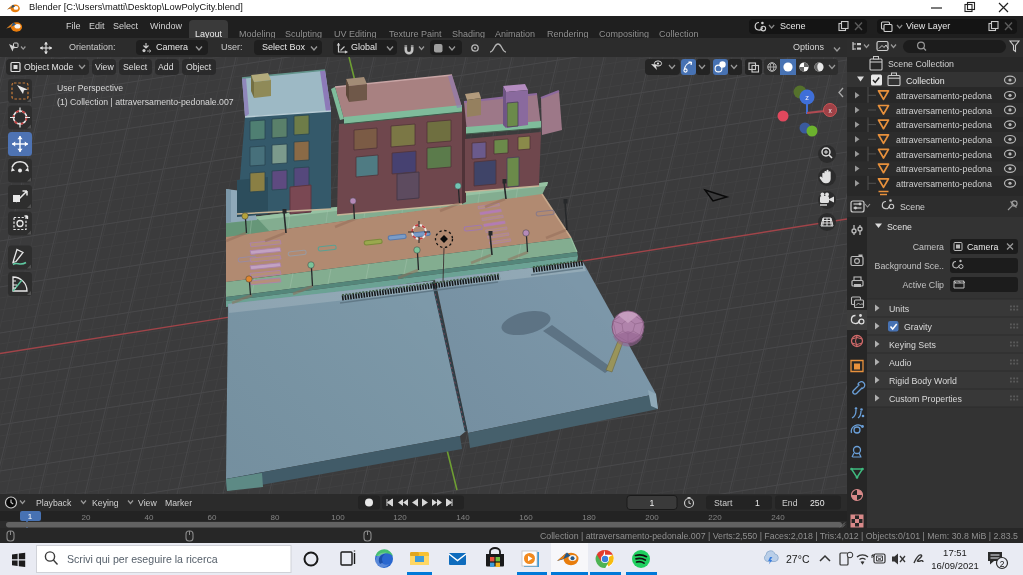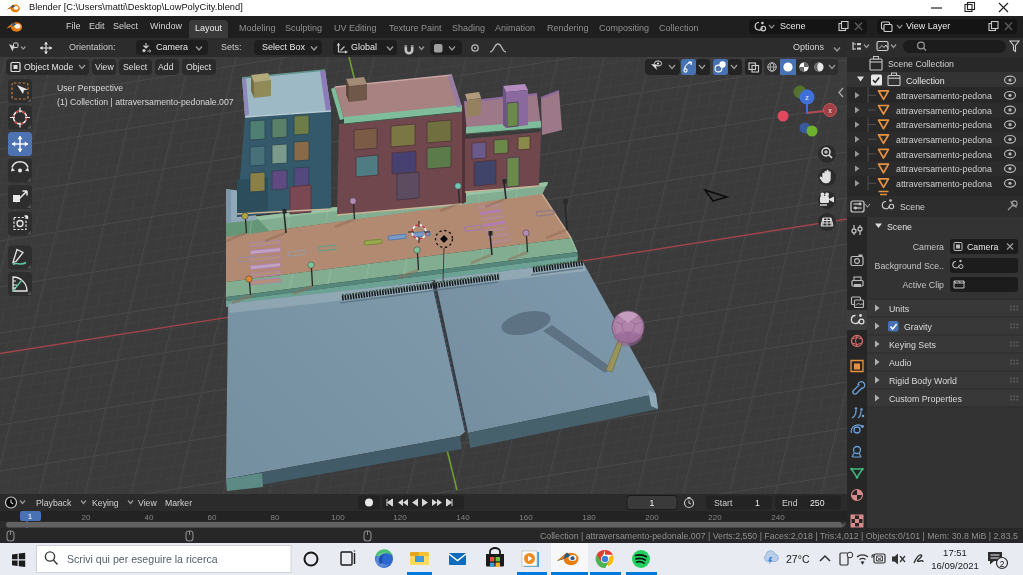--- a/index.html
+++ b/index.html
@@ -3,21 +3,21 @@
 <meta charset="utf-8">
 <style>
 *{margin:0;padding:0;box-sizing:border-box;}
 html,body{width:1023px;height:575px;overflow:hidden;}
 body{position:relative;font-family:"Liberation Sans",sans-serif;background:#1d1d1d;}
 .abs{position:absolute;}
 #titlebar{left:0;top:0;width:1023px;height:16px;background:#ffffff;color:#111;font-size:9.3px;}
 #titlebar .t{position:absolute;left:29px;top:2px;}
 #menubar{left:0;top:16px;width:1023px;height:22px;background:#1f1f1f;color:#d2d2d2;font-size:9px;}
 .mitem{position:absolute;top:5px;padding-left:38px;}
-.tab{position:absolute;top:4px;height:18px;line-height:15px;padding:1px 6px;color:#8f8f8f;border-radius:4px 4px 0 0;}
+.tab{position:absolute;top:4px;height:18px;line-height:15px;padding:7px 6px;color:#8f8f8f;border-radius:4px 4px 0 0;}
 .tab.on{background:#3a3a3a;color:#ececec;}
 #toolbar2{left:0;top:38px;width:1023px;height:19px;background:#2c2c2c;color:#cbcbcb;font-size:9px;}
 .pill{position:absolute;height:15px;background:#1e1e1e;border-radius:4px;color:#e6e6e6;font-size:9px;line-height:15px;}
 #statusbar{left:0;top:528px;width:1023px;height:15px;background:#272727;color:#939393;font-size:10px;}
 #taskbar{left:0;top:543px;width:1023px;height:32px;background:#e9ebf3;}
 #outliner{left:847px;top:38px;width:168px;height:158px;background:#282828;color:#c5c5c5;font-size:11px;}
 #props{left:847px;top:196px;width:176px;height:332px;background:#323232;color:#c8c8c8;font-size:11px;}
 #timeline{left:0;top:494px;width:847px;height:34px;background:#2b2b2b;color:#c8c8c8;font-size:11px;padding-left:24px;}
 svg{display:block;}
 </style>
@@ -109,21 +109,21 @@
   <svg class="abs" style="left:4px;top:2px" width="12" height="11" viewBox="0 0 12 11">
    <path d="M6 1 v5 M6 6 l-2.5 -2.5 M6 6 l2.5 -2.5" stroke="#ccc" stroke-width="1.1" fill="none"></path>
    <circle cx="4" cy="8.6" r="1.6" fill="#ccc"></circle>
         <path d="M7 9 h4 M11 9 l-1.8 -1.4 M11 9 l-1.8 1.4" stroke="#999" stroke-width="1"></path>
   </svg>
   <span style="position:absolute;left:20px">Camera</span>
   <svg class="abs" style="left:58px;top:5px" width="10" height="7" viewBox="0 0 10 7">
         <path d="M2 1.5 l3 3.5 l3 -3.5" fill="none" stroke="#999" stroke-width="1.3"></path>
       </svg>
  </div>
- <span class="abs" style="left:221px;top:4px">Sets:</span>
+ <span class="abs" style="left:221px;top:4px">User:</span>
  <div class="pill" style="left:254px;top:2px;width:68px">
   <span style="position:absolute;left:8px">Select Box</span>
   <svg class="abs" style="left:55px;top:5px" width="10" height="7" viewBox="0 0 10 7">
         <path d="M2 1.5 l3 3.5 l3 -3.5" fill="none" stroke="#999" stroke-width="1.3"></path>
       </svg>
  </div>
  <div class="pill" style="left:333px;top:2px;width:64px">
   <svg class="abs" style="left:3px;top:2px" width="13" height="12" viewBox="0 0 13 12">
    <path d="M2.5 1 v9 h9" fill="none" stroke="#ccc" stroke-width="1.2"></path>
    <path d="M2.5 1 l-1.8 2.6 h3.6 Z M11.5 10 l-2.6 -1.8 v3.6 Z" fill="#ccc"></path>

